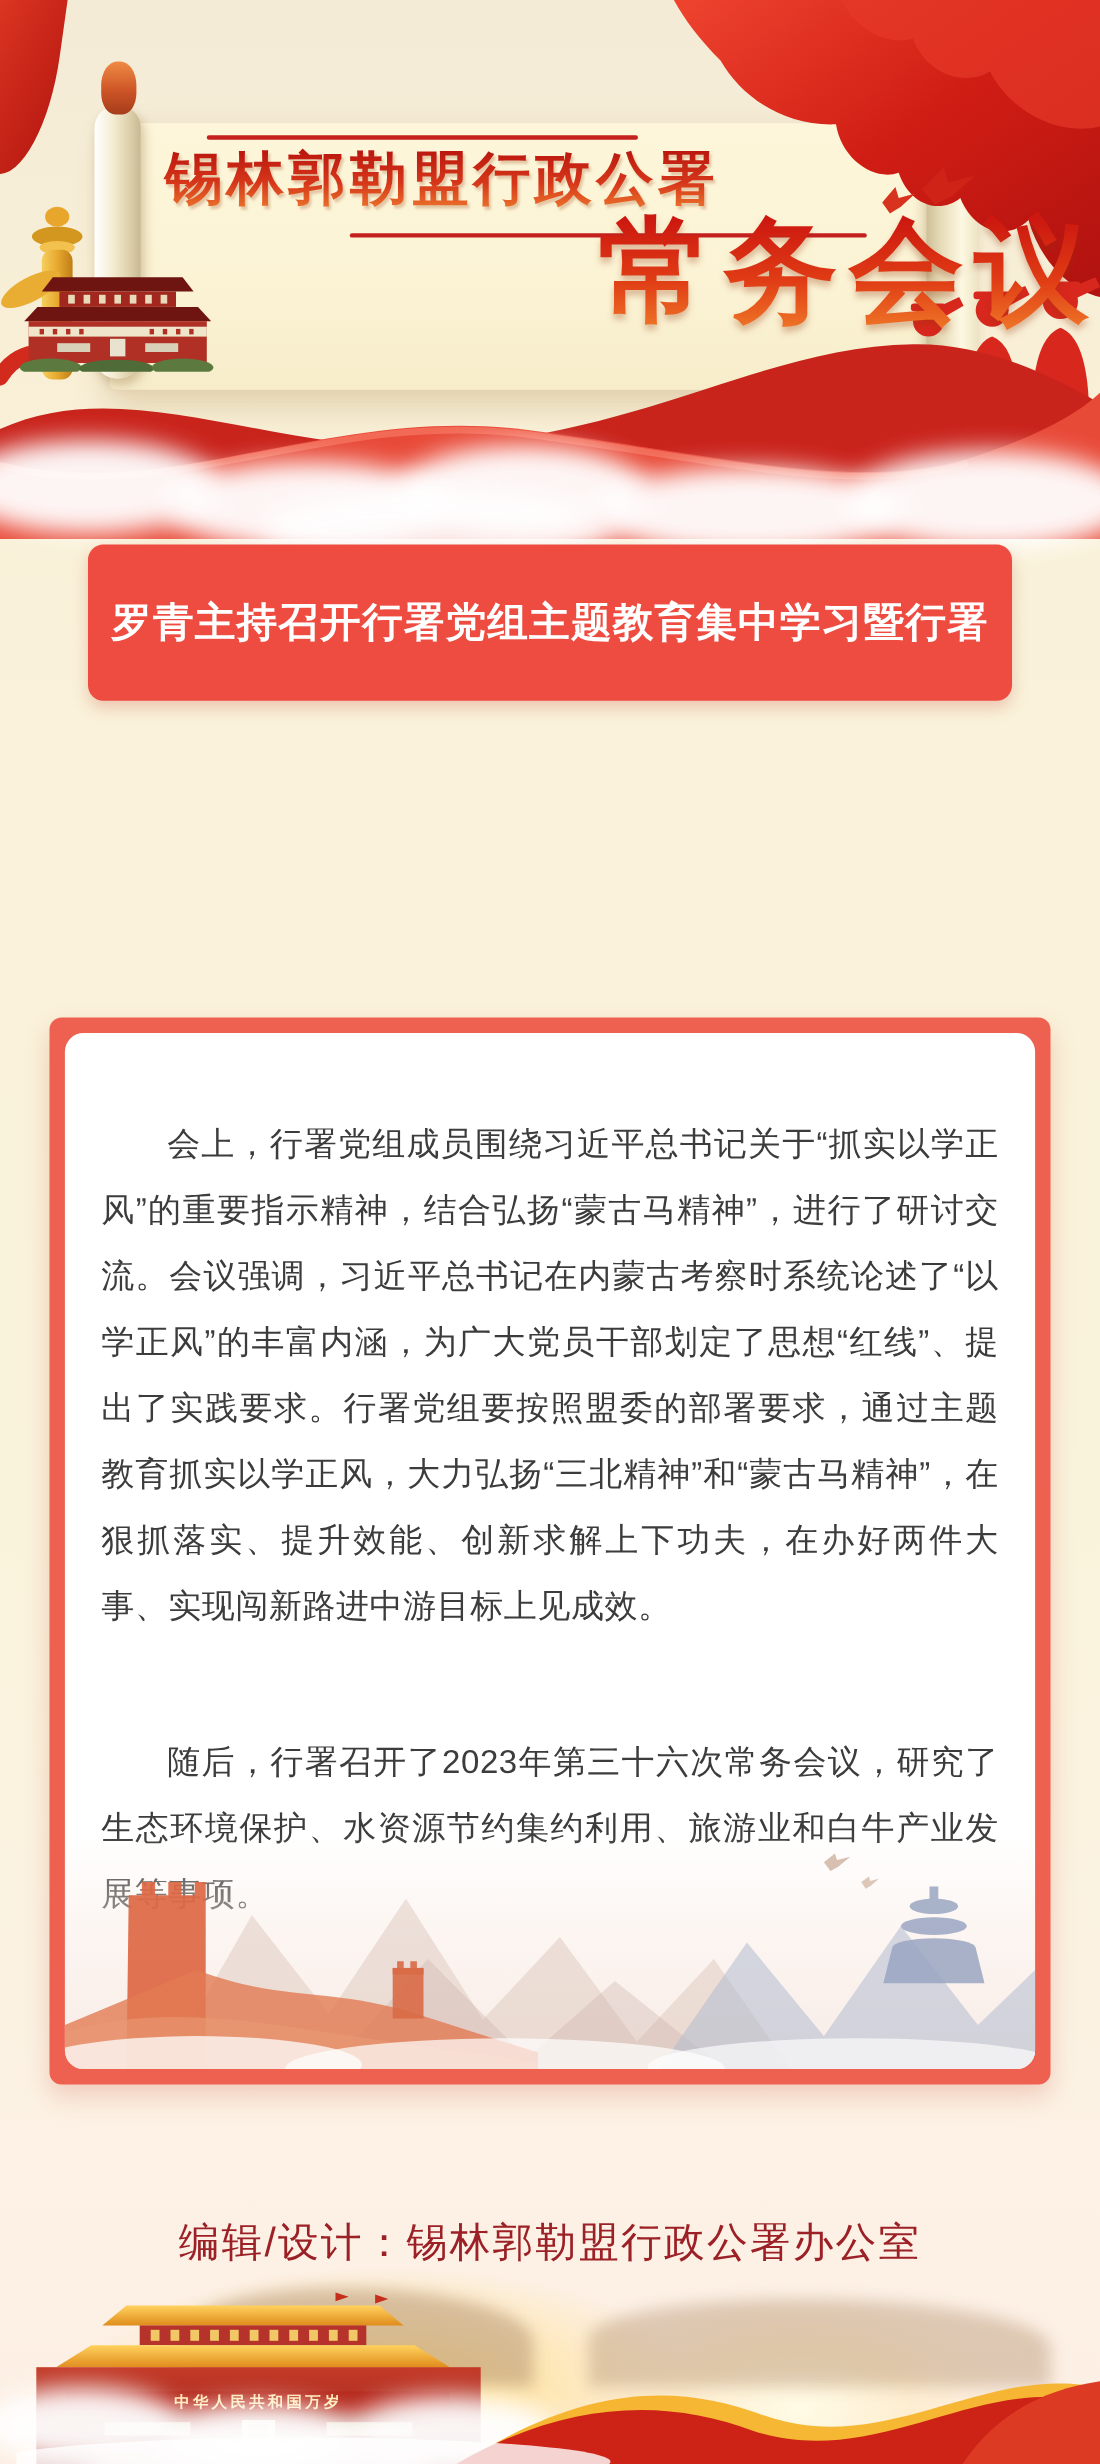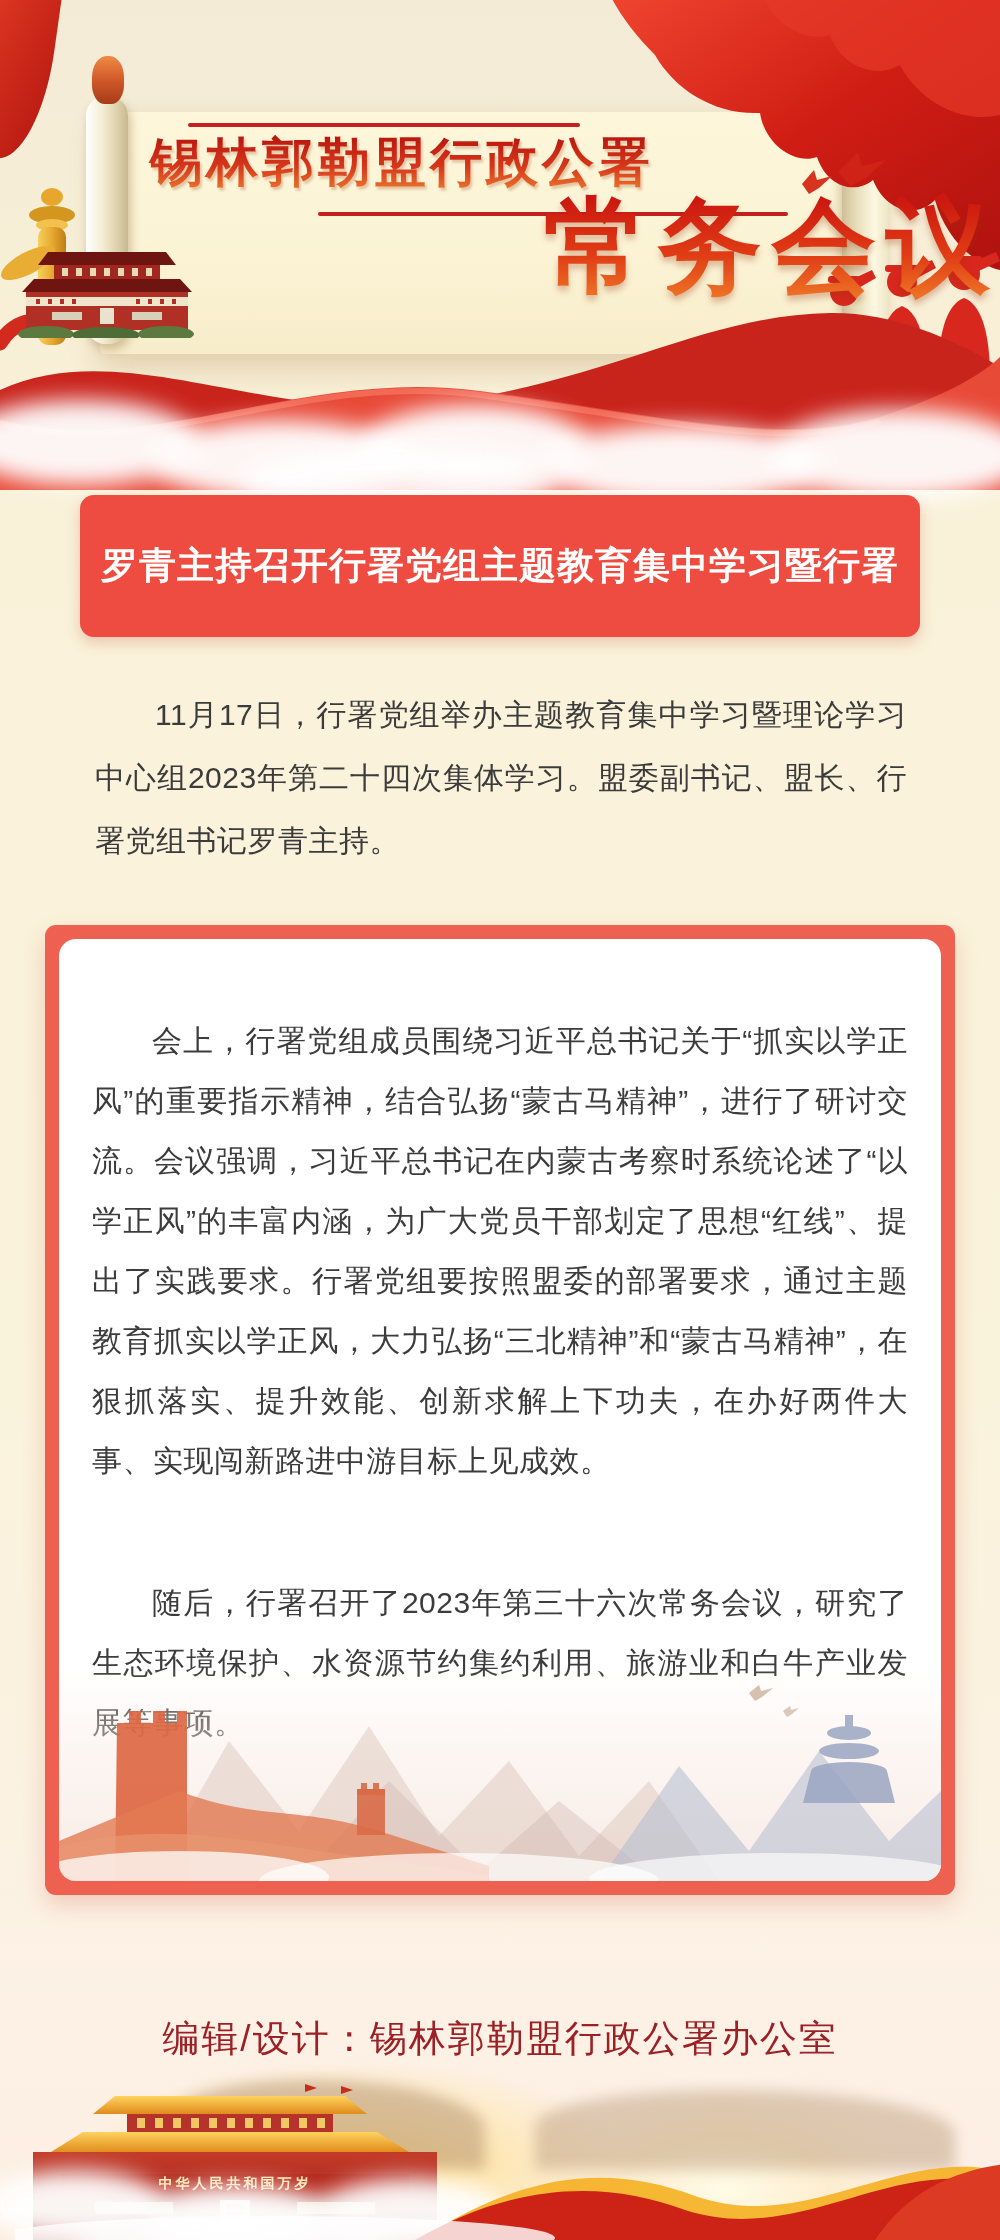--- a/index.html
+++ b/index.html
@@ -190,21 +190,20 @@
     <div class="abs rule rule-top"></div>
     <div class="abs rule rule-bottom"></div>
     <div class="abs org-title">锡林郭勒盟行政公署</div>
     <div class="abs meeting-title">常务会议</div>
   </div>
 
   <div class="abs headline">
     <div>罗青主持召开行署党组主题教育集中学习暨行署</div>
   </div>
 
-  <div class="abs intro">11月17日，行署党组举办主题教育集中学习暨理论学习中心组2023年第二十四次集体学习。盟委副书记、盟长、行署党组书记罗青主持。</div>
 
   <div class="abs card">
     <div class="card-inner">
       <div class="card-text">
         <p class="p1">会上，行署党组成员围绕习近平总书记关于“抓实以学正风”的重要指示精神，结合弘扬“蒙古马精神”，进行了研讨交流。会议强调，习近平总书记在内蒙古考察时系统论述了“以学正风”的丰富内涵，为广大党员干部划定了思想“红线”、提出了实践要求。行署党组要按照盟委的部署要求，通过主题教育抓实以学正风，大力弘扬“三北精神”和“蒙古马精神”，在狠抓落实、提升效能、创新求解上下功夫，在办好两件大事、实现闯新路进中游目标上见成效。</p>
         <p class="p2">随后，行署召开了2023年第三十六次常务会议，研究了生态环境保护、水资源节约集约利用、旅游业和白牛产业发展等事项。</p>
       </div>
       <div class="card-scene">
         <svg width="882" height="210" viewBox="0 0 882 210">
 

